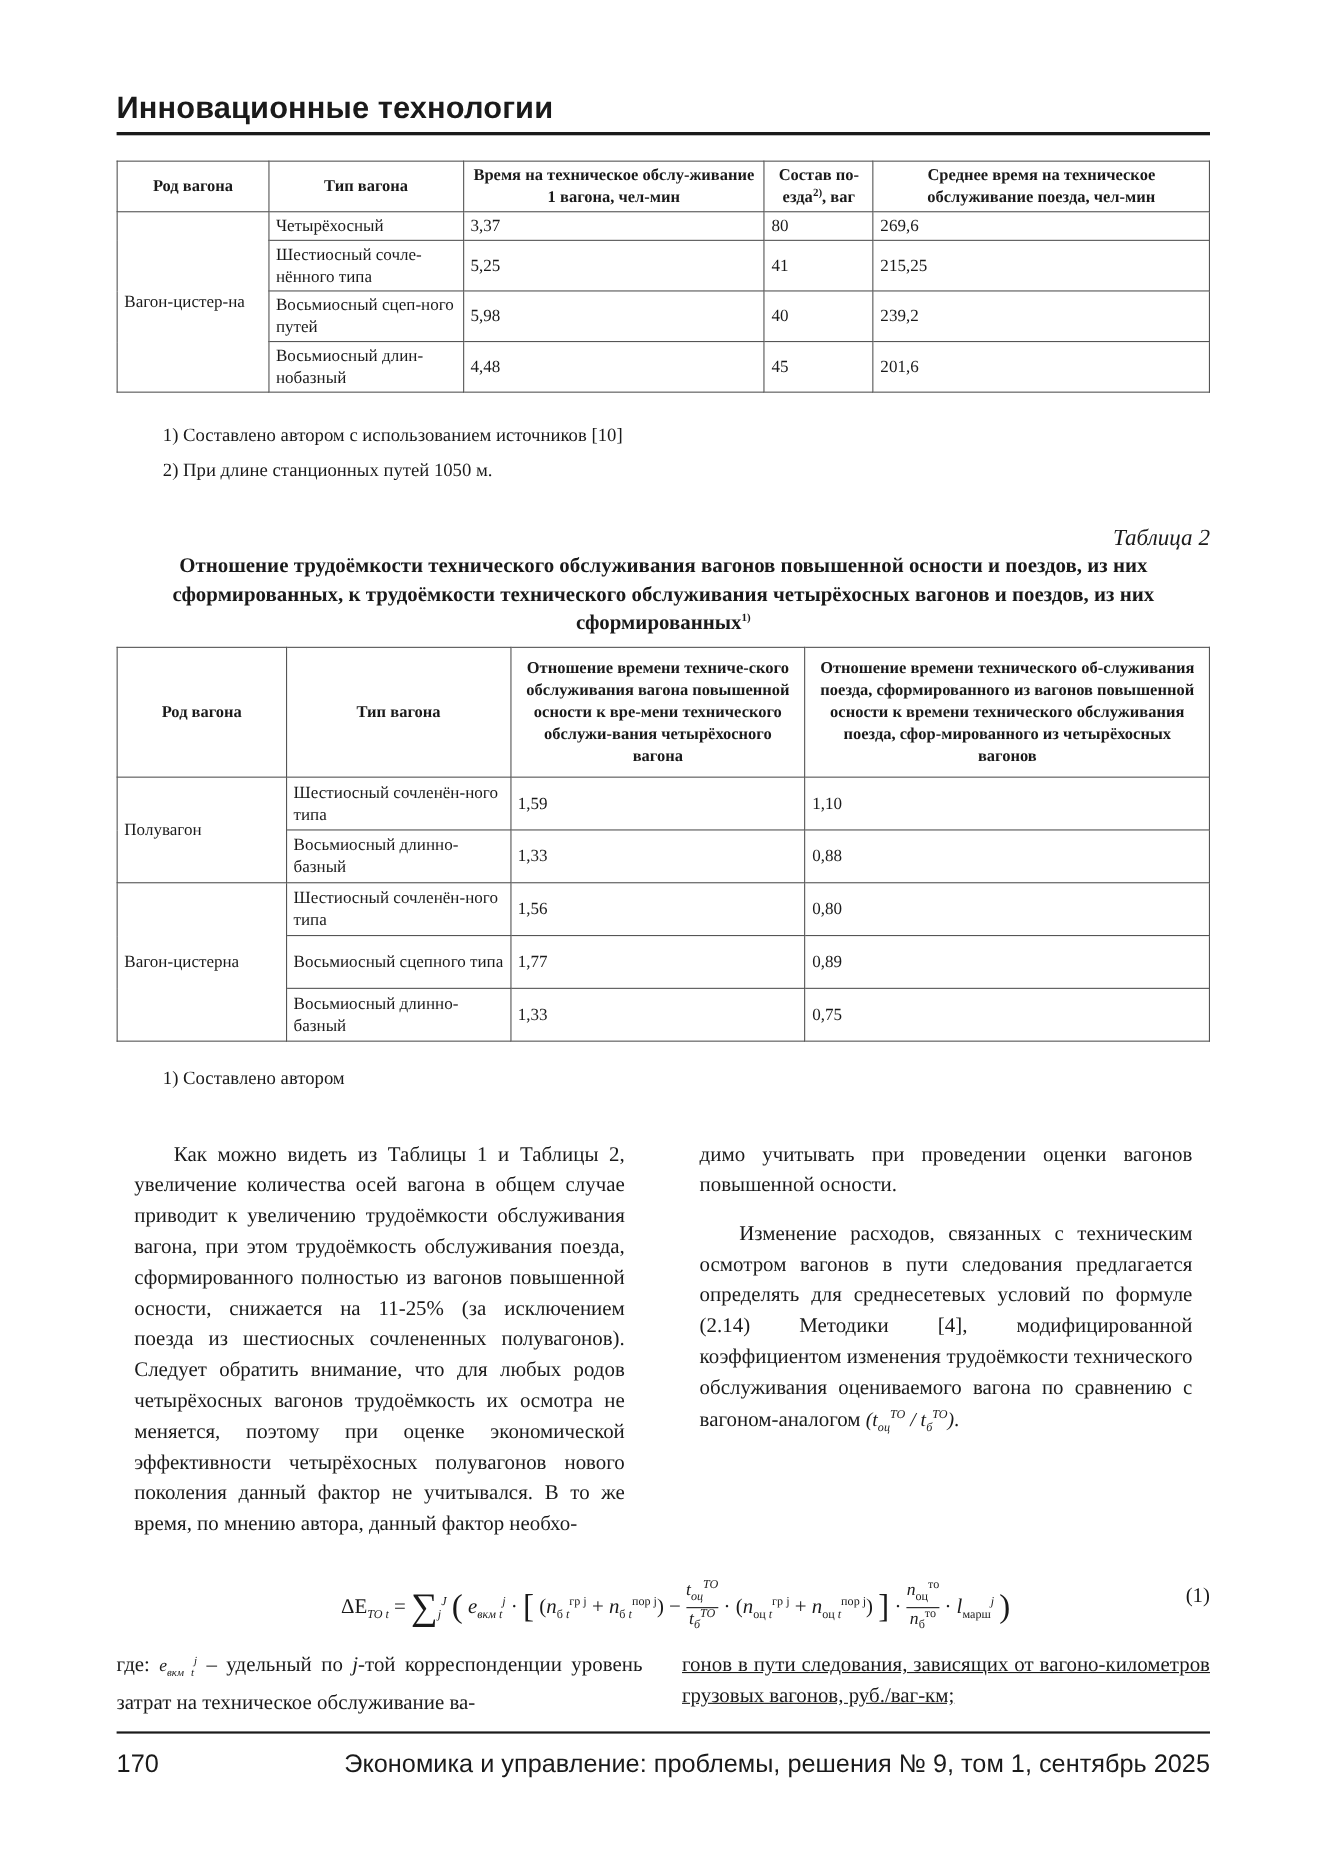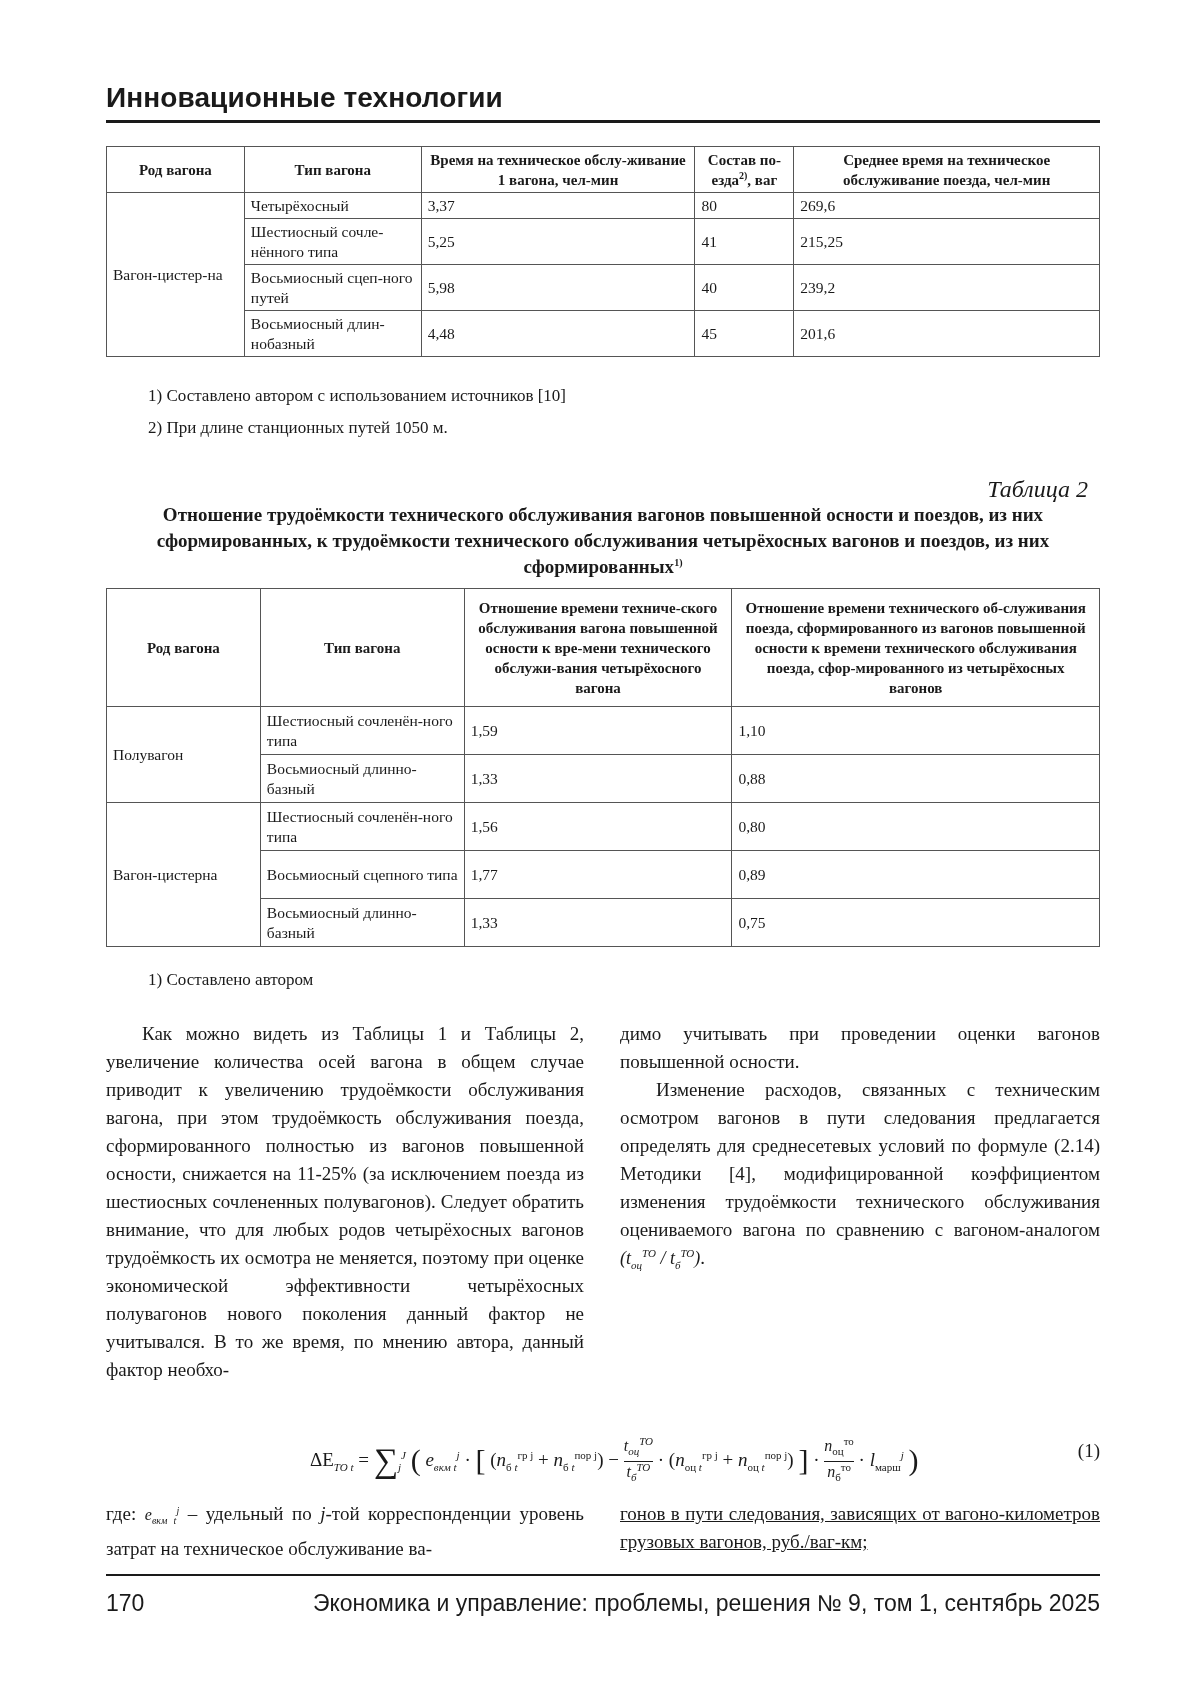--- a/index.html
+++ b/index.html
@@ -12,26 +12,26 @@
   table.data th, table.data td { border: 1px solid #555; padding: 2px 6px; vertical-align: middle; }
   table.data th { font-weight: bold; text-align: center; font-size: 15px; line-height: 20px; }
   table.data td.num { text-align: left; }
   table.data td.txt { text-align: left; }
 
   #t1 { top: 146px; width: 994px; }
   #t2 { top: 588px; width: 994px; }
 
   .note { position: absolute; left: 148px; font-family: "Liberation Serif", serif; font-size: 17px; }
 
-  .caption-label { position: absolute; right: 112px; top: 476px; font-family: "Liberation Serif", serif; font-style: italic; font-size: 24px; }
+  .caption-label { position: absolute; right: 100px; top: 476px; font-family: "Liberation Serif", serif; font-style: italic; font-size: 21px; }
   .caption-title { position: absolute; left: 106px; top: 502px; width: 994px; text-align: center; font-family: "Liberation Serif", serif; font-weight: bold; font-size: 19px; line-height: 26px; }
   sup { font-size: 10px; line-height: 0; }
 
   .col { position: absolute; font-family: "Liberation Serif", serif; font-size: 19px; line-height: 28px; text-align: justify; }
-  .col p { margin: 0; }
+  .col p { margin: 16px; }
   .col p.indent { text-indent: 36px; }
   .col-left { left: 106px; top: 1020px; width: 478px; }
   .col-right { left: 620px; top: 1020px; width: 480px; }
 
   .formula { position: absolute; left: 300px; top: 1410px; width: 800px; height: 88px; font-family: "Liberation Serif", serif; font-size: 19px; }
   .formula .expr { position: absolute; left: 10px; top: 26px; white-space: nowrap; }
   .formula .eqnum { position: absolute; right: 0; top: 30px; font-size: 19px; }
   .formula i { font-style: italic; }
   .formula sub, .formula sup { font-size: 11px; }
 

